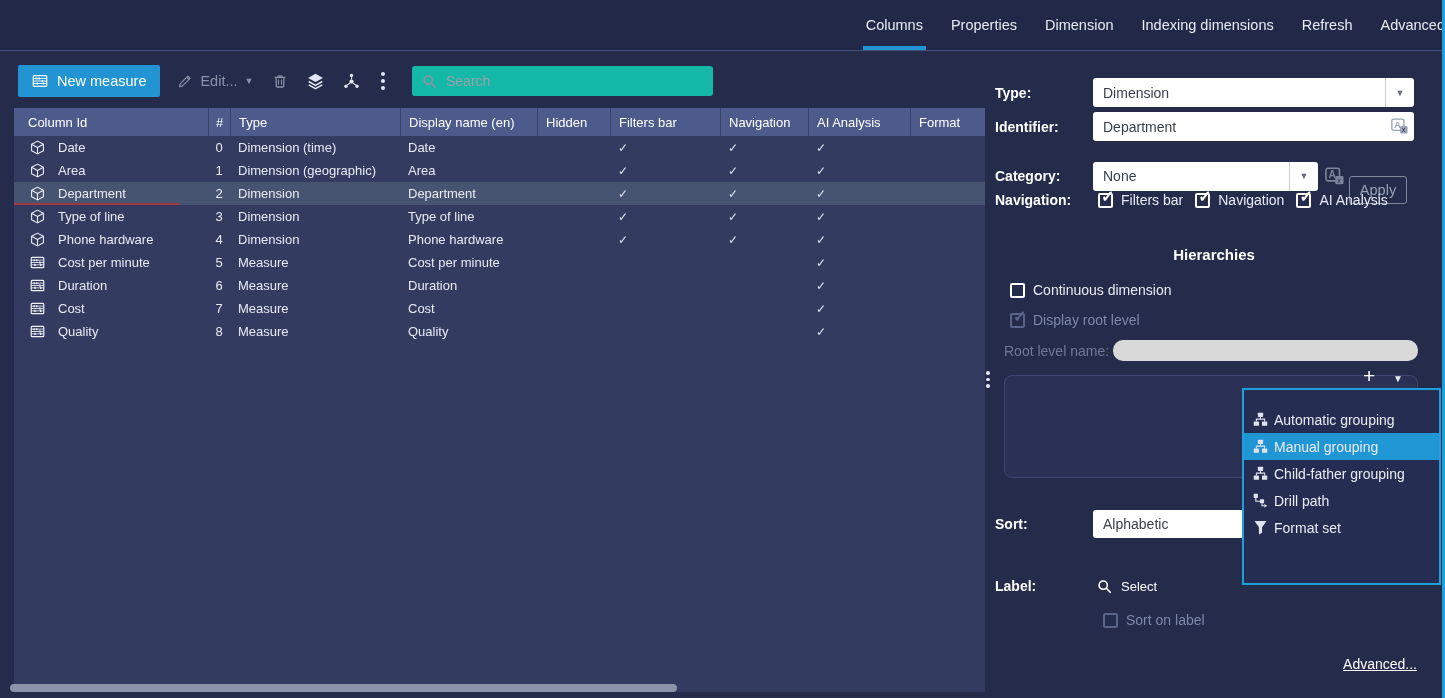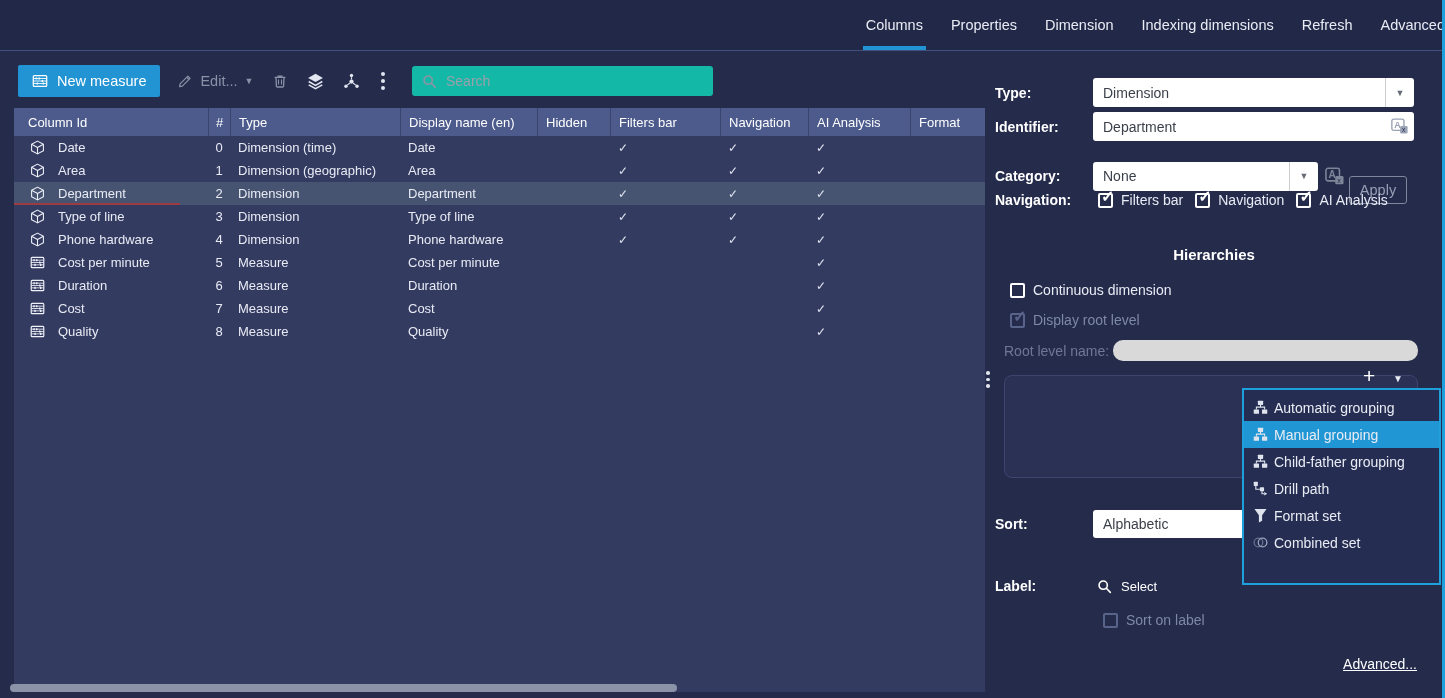--- a/index.html
+++ b/index.html
@@ -95,21 +95,21 @@
   .pill-input { background:#d9d9d9; border:none; outline:none; border-radius:10px; height:21px; width:305px; }
   .hier-box { position:absolute; left:19px; top:324px; width:414px; height:103px; border:1px solid #3b4570; border-radius:8px; background:#2a3154; }
   .add-btn { position:absolute; left:378px; top:314px; color:#fff; font-size:21px; line-height:21px; cursor:pointer; }
   .add-caret { position:absolute; left:408px; top:322px; color:#e8ebf4; font-size:10px; cursor:pointer; }
   .select-link { display:flex; align-items:center; gap:9px; color:#fff; font-size:13px; cursor:pointer; margin-left:4px; }
   .adv-link { position:absolute; right:26px; top:605px; color:#fff; font-size:14px; text-decoration:underline; cursor:pointer; }
 
   
   .ctx-menu {
     position:absolute; left:1242px; top:388px; width:199px; height:197px;
-    background:#252e52; border:2px solid #1da0dc; z-index:20; padding:4px 0;
+    background:#252e52; border:2px solid #1da0dc; z-index:20; padding:16px 0;
   }
   .menu-item { height:27px; display:flex; align-items:center; gap:6px; padding:0 9px; color:#e9ecf4; font-size:14px; cursor:pointer; }
   .menu-item.selected { background:#2196d4; }
   .mi-ic { flex:0 0 15px; color:#dfe3ee; }
 
   .split-dots { position:absolute; left:986px; top:371px; display:flex; flex-direction:column; gap:3px; z-index:4; cursor:col-resize; }
   .split-dots i { width:3.5px; height:3.5px; border-radius:50%; background:#dfe3ee; }
   .right-edge { position:absolute; right:0; top:0; width:3px; height:698px; background:#1da0dc; z-index:30; }
 </style>
 </head>
@@ -573,23 +573,15 @@
     <span>Drill path</span>
   </div>
   <div class="menu-item">
     <span class="mi-ic">
         <svg width="15" height="15">
           <use href="#i-funnel"></use>
         </svg>
       </span>
     <span>Format set</span>
   </div>
-  <div class="menu-item">
-    <span class="mi-ic" style="color:#9aa3ba;">
-        <svg width="15" height="15">
-          <use href="#i-venn"></use>
-        </svg>
-      </span>
-    <span>Combined set</span>
-  </div>
 </div>
 
 <div class="right-edge"></div>
 
 </body></html>

